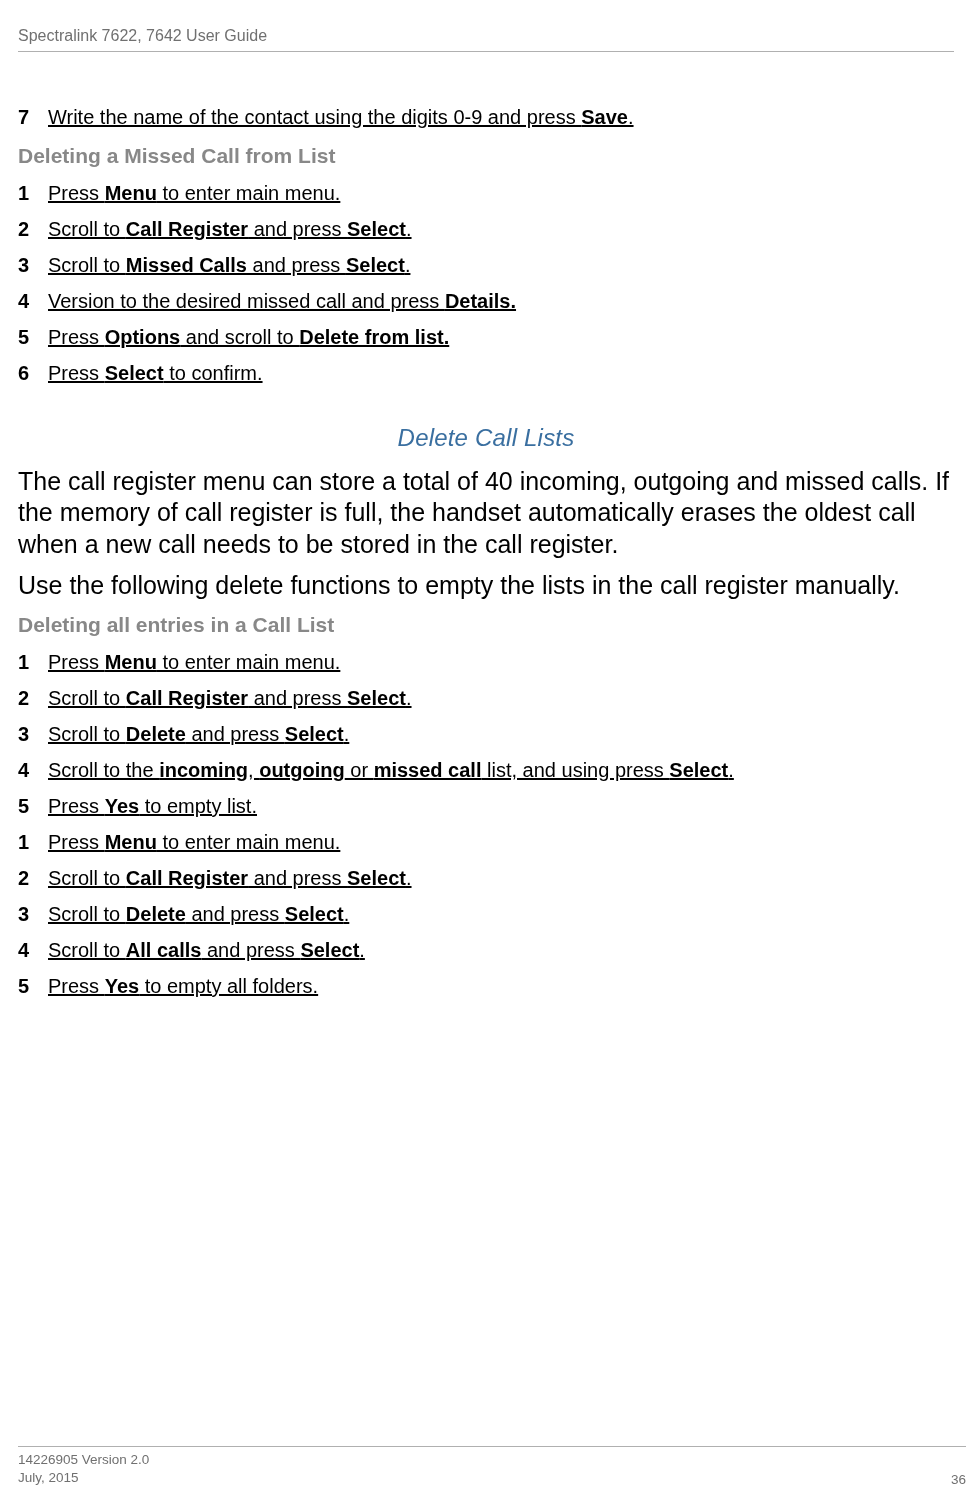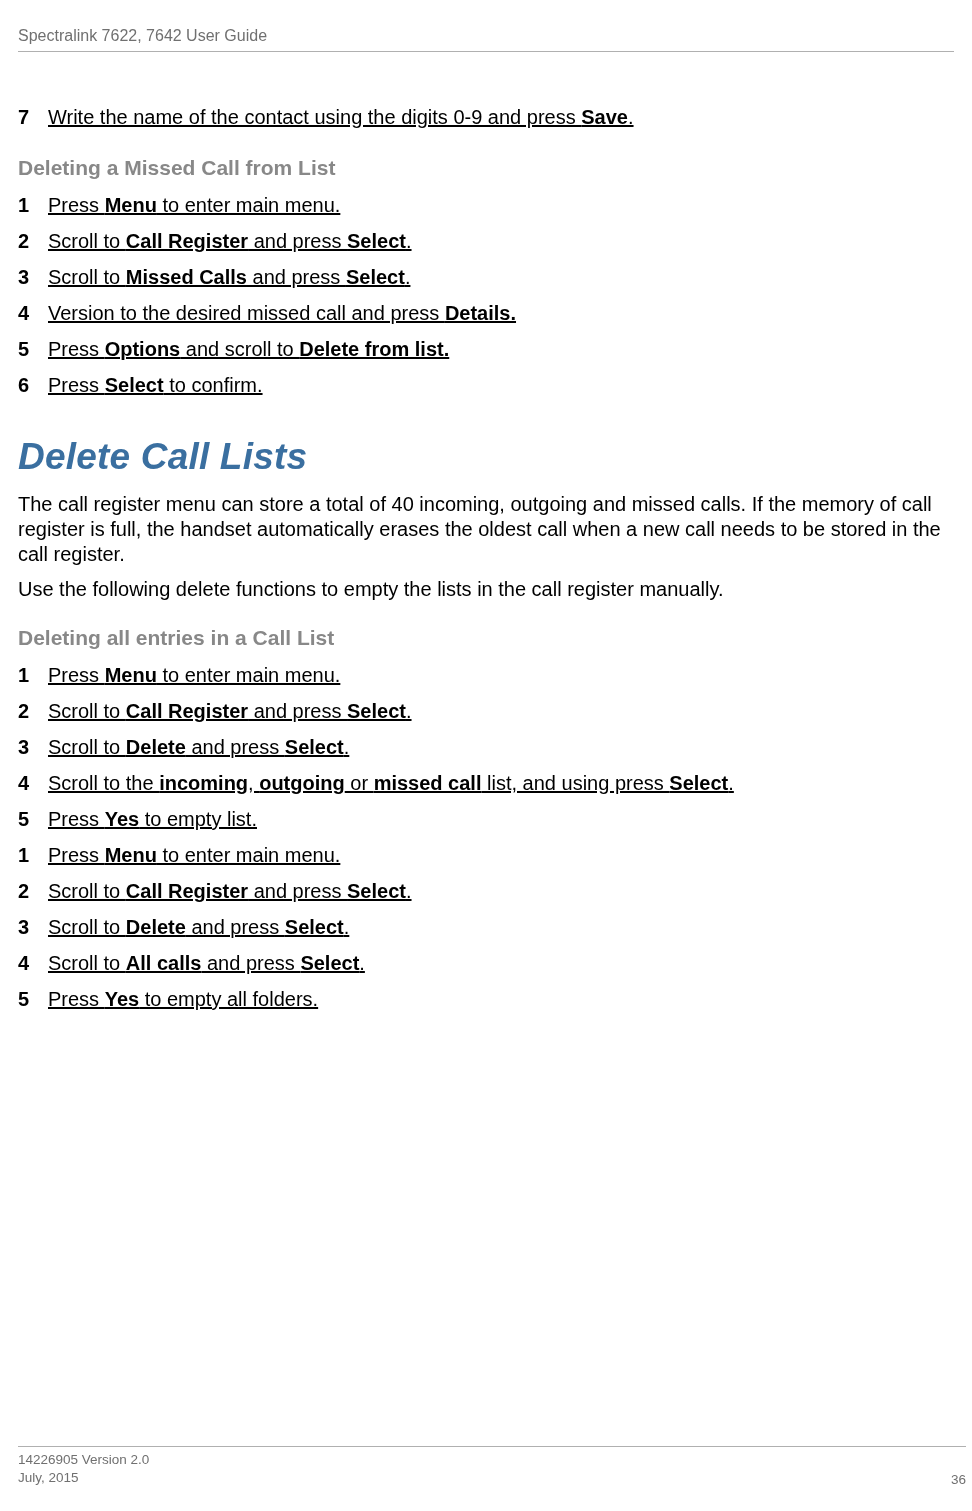--- a/index.html
+++ b/index.html
@@ -42,35 +42,36 @@
       flex-shrink: 0;
     }
     .step-text {
       flex: 1;
       text-decoration: underline;
     }
     .subsection-heading {
       font-size: 21px;
       font-weight: bold;
       color: #888888;
-      margin-top: 24px;
+      margin-top: 12px;
       margin-bottom: 10px;
     }
     .section-heading {
-      font-size: 37px;
-      font-weight: bold;
+      font-size: 24px;
+      font-weight: normal;
       font-style: italic;
       color: #3a6fa0;
       font-family: 'Segoe UI', 'Trebuchet MS', Arial, sans-serif;
       margin-top: 36px;
       margin-bottom: 14px;
       letter-spacing: 0.2px;
+      text-align: center;
     }
     .para {
-      font-size: 20px;
+      font-size: 25px;
       line-height: 1.25;
       margin-bottom: 10px;
     }
     .footer {
       position: absolute;
       bottom: 24px;
       left: 18px;
       right: 6px;
     }
     .footer-rule {

